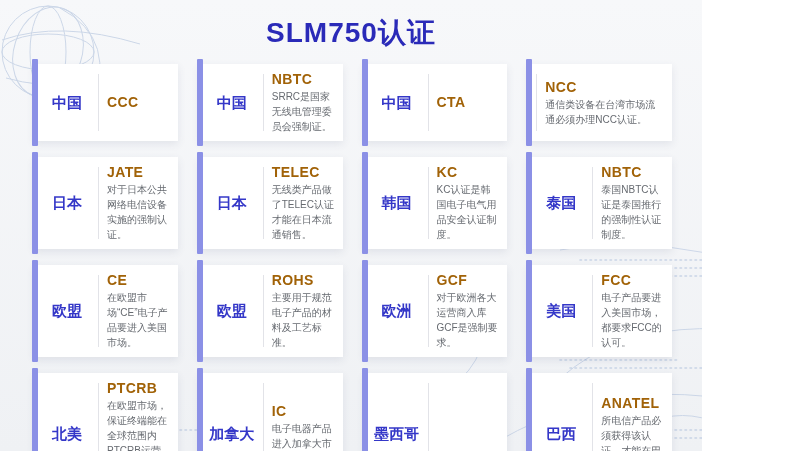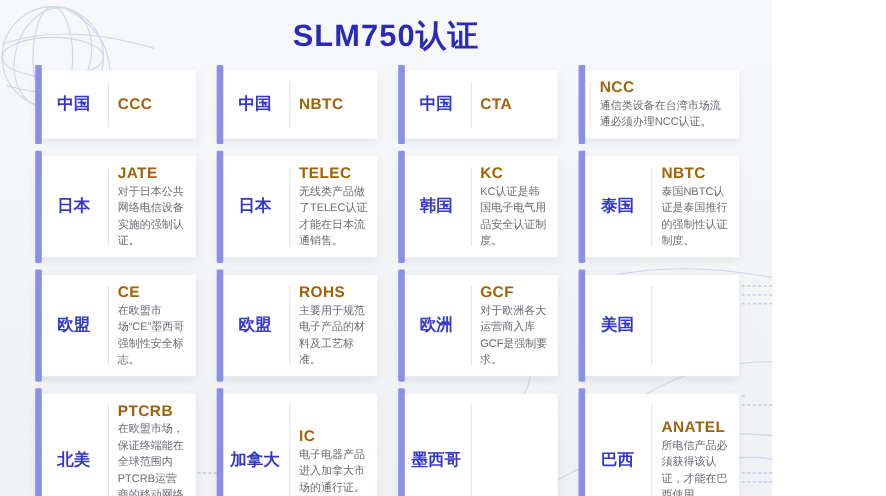--- a/index.html
+++ b/index.html
@@ -63,20 +63,21 @@
         <div class="cert-name">CCC</div>
       </div>
     </div>
 
     <div class="card">
       <span class="accent"></span>
       <div class="country">中国</div>
       <div class="vdiv"></div>
       <div class="body">
         <div class="cert-name">NBTC</div>
+        <div class="cert-desc">SRRC是国家无线电管理委员会强制证。</div>
       </div>
     </div>
 
     <div class="card">
       <span class="accent"></span>
       <div class="country">中国</div>
       <div class="vdiv"></div>
       <div class="body">
         <div class="cert-name">CTA</div>
       </div>
@@ -130,21 +131,21 @@
         <div class="cert-desc">泰国NBTC认证是泰国推行的强制性认证制度。</div>
       </div>
     </div>
 
     <div class="card">
       <span class="accent"></span>
       <div class="country">欧盟</div>
       <div class="vdiv"></div>
       <div class="body">
         <div class="cert-name">CE</div>
-        <div class="cert-desc">在欧盟市场“CE”墨西哥强制性安全标志。</div>
+        <div class="cert-desc">在欧盟市场“CE”电子产品要进入美国市场。</div>
       </div>
     </div>
 
     <div class="card">
       <span class="accent"></span>
       <div class="country">欧盟</div>
       <div class="vdiv"></div>
       <div class="body">
         <div class="cert-name">ROHS</div>
         <div class="cert-desc">主要用于规范电子产品的材料及工艺标准。</div>
@@ -158,20 +159,24 @@
       <div class="body">
         <div class="cert-name">GCF</div>
         <div class="cert-desc">对于欧洲各大运营商入库GCF是强制要求。</div>
       </div>
     </div>
 
     <div class="card">
       <span class="accent"></span>
       <div class="country">美国</div>
       <div class="vdiv"></div>
+      <div class="body">
+        <div class="cert-name">FCC</div>
+        <div class="cert-desc">电子产品要进入美国市场，都要求FCC的认可。</div>
+      </div>
     </div>
 
     <div class="card">
       <span class="accent"></span>
       <div class="country">北美</div>
       <div class="vdiv"></div>
       <div class="body">
         <div class="cert-name">PTCRB</div>
         <div class="cert-desc">在欧盟市场，保证终端能在全球范围内PTCRB运营商的移动网络上良好运转。</div>
       </div>

